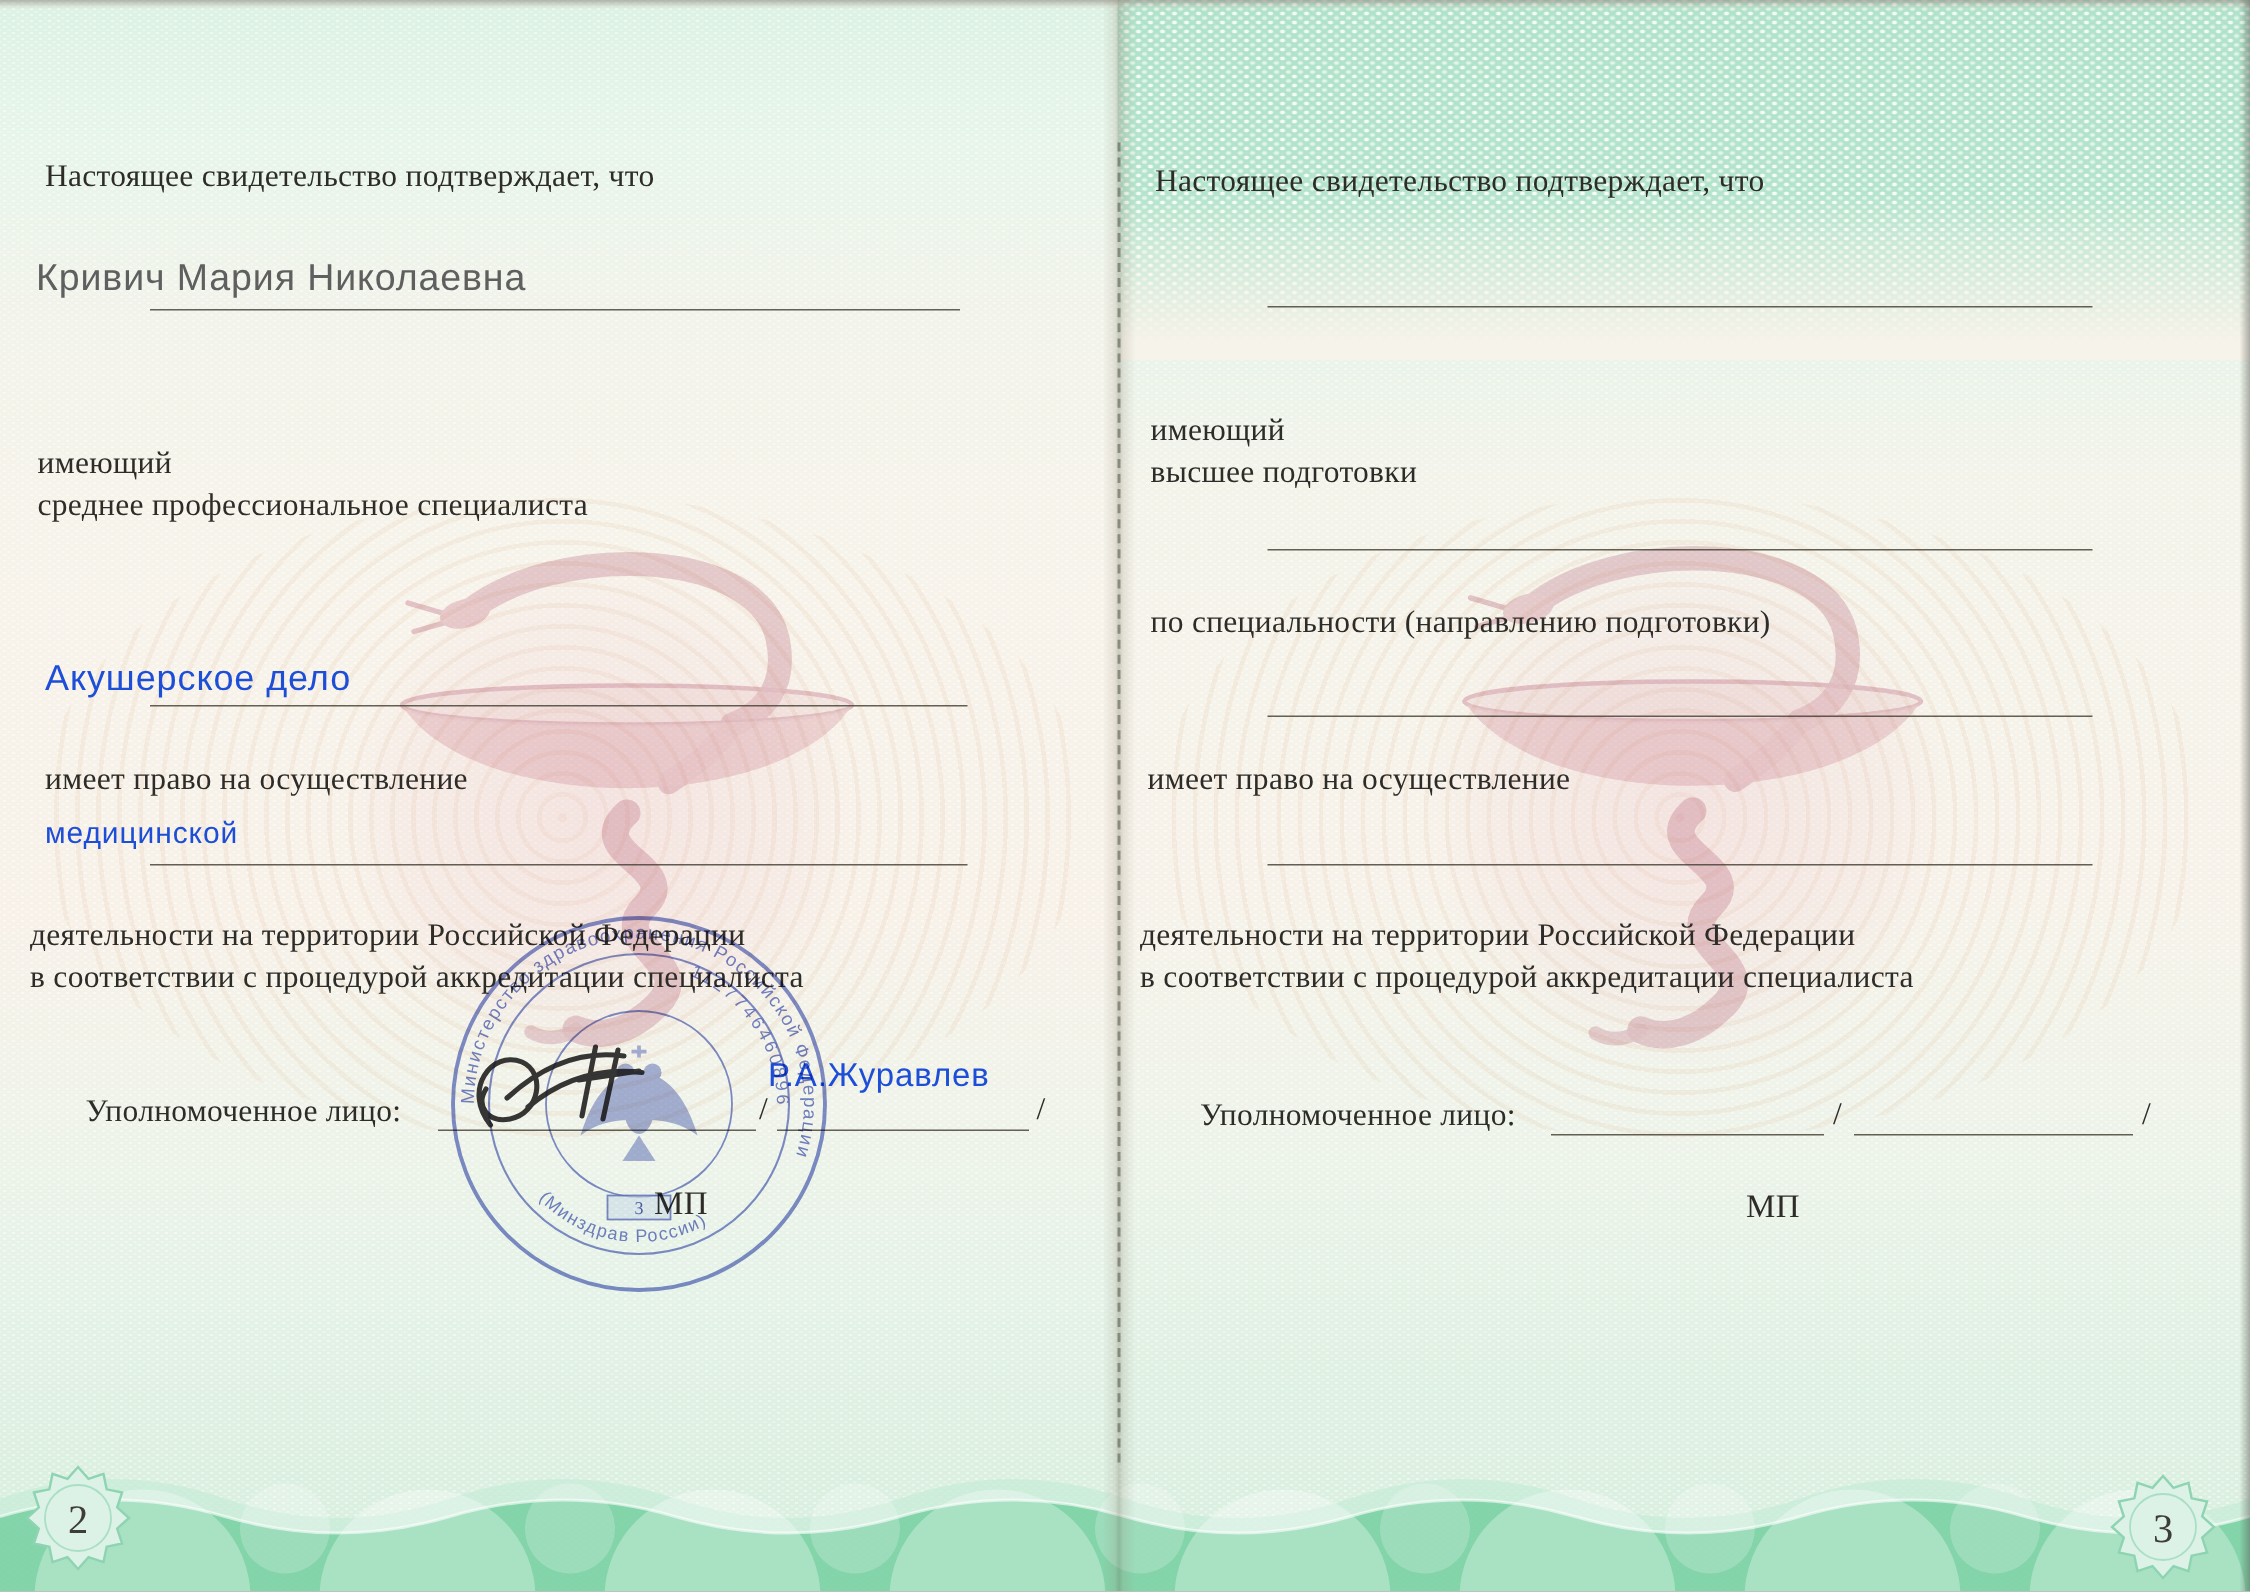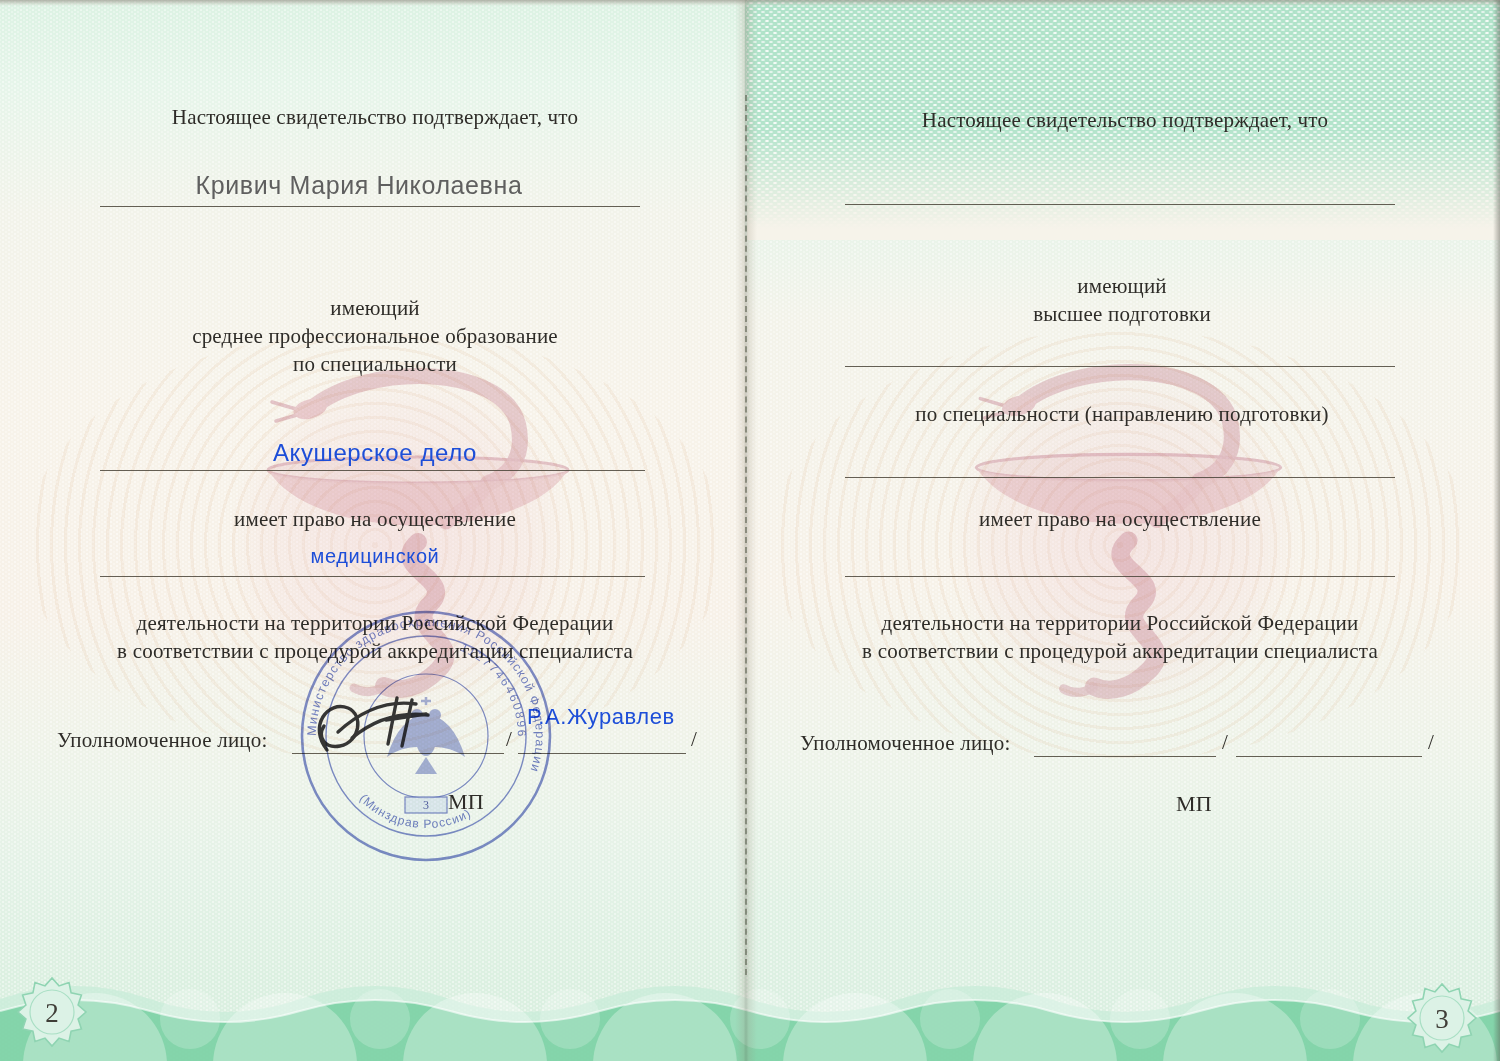--- a/index.html
+++ b/index.html
@@ -24,21 +24,21 @@
     background-image:radial-gradient(rgba(255,255,255,.95) 1.4px,rgba(255,255,255,0) 2px),
                      radial-gradient(rgba(255,255,255,.7) 1.4px,rgba(255,255,255,0) 2px);
     background-size:8px 6px,8px 6px;background-position:0 0,4px 3px;}
   .right-top-fade{position:absolute;left:747px;top:130px;width:753px;height:110px;pointer-events:none;
     background:linear-gradient(rgba(246,243,234,0),#f6f3ea 90%);}
   .rings{position:absolute;border-radius:50%;pointer-events:none;
     background:repeating-radial-gradient(circle at 50% 50%,rgba(210,156,104,.10) 0 3px,rgba(0,0,0,0) 3px 14px);}
   .pinkglow{position:absolute;border-radius:50%;pointer-events:none;
     background:radial-gradient(circle,rgba(236,192,202,.30),rgba(236,192,202,.12) 55%,rgba(236,192,202,0) 72%);}
   
-  .ctext{position:absolute;text-align:center;font:21px/1.32 "Liberation Serif",serif;color:#2e2c28;letter-spacing:.2px;}
+  .ctext{position:absolute;text-align:left;font:21px/1.32 "Liberation Serif",serif;color:#2e2c28;letter-spacing:.2px;}
   .typed{font-family:"Liberation Sans",sans-serif;color:#1d4ed8;letter-spacing:.6px;}
   .rule{position:absolute;height:0;border-bottom:1.4px solid rgba(74,68,56,.85);}
   .slash{position:absolute;font:21px "Liberation Serif",serif;color:#2e2c28;}
   
   .emblem{position:absolute;mix-blend-mode:multiply;opacity:.58;}
   .stamp{position:absolute;mix-blend-mode:multiply;opacity:.88;}
   .sig{position:absolute;}
   .gutter{position:absolute;left:735px;top:0;width:22px;height:1061px;pointer-events:none;
     background:linear-gradient(90deg,rgba(150,140,120,0) 0%,rgba(150,140,120,.20) 38%,rgba(105,100,84,.30) 50%,rgba(150,140,120,.20) 62%,rgba(150,140,120,0) 100%);}
   .stitch{position:absolute;left:745px;top:95px;height:880px;width:0;border-left:2px dashed rgba(70,75,58,.5);}
@@ -112,27 +112,26 @@
       <circle cx="1330" cy="58" r="30"></circle>
     </g>
     <path d="M0,50 Q75,28 150,50 T300,50 T450,50 T600,50 T750,50 T900,50 T1050,50 T1200,50 T1350,50 T1500,50" fill="none" stroke="rgba(255,255,255,.6)" stroke-width="2"></path>
   </svg>
 
   <div class="gutter"></div>
   <div class="stitch"></div>
 
   <div class="ctext" style="left:30px;top:104px;width:690px;">Настоящее свидетельство подтверждает, что</div>
 
-  <div class="ctext typed" style="left:14px;top:169px;width:690px;font-size:25px;color:#5f5f5f;">Кривич Мария Николаевна</div>
+  <div class="ctext typed" style="left:24px;top:169px;width:690px;font-size:25px;color:#5f5f5f;">Кривич Мария Николаевна</div>
   <div class="rule" style="left:100px;top:206px;width:540px;"></div>
 
   <div class="ctext" style="left:25px;top:294px;width:700px;line-height:28px;">
     <div>имеющий</div>
-    <div>среднее профессиональное образование</div>
-    <div>по специальности</div>
+    <div>среднее профессиональное специалиста</div>
   </div>
 
   <div class="ctext typed" style="left:30px;top:437px;width:690px;font-size:24px;">Акушерское дело</div>
   <div class="rule" style="left:100px;top:470px;width:545px;"></div>
 
   <div class="ctext" style="left:30px;top:506px;width:690px;">имеет право на осуществление</div>
 
   <div class="ctext typed" style="left:30px;top:543px;width:690px;font-size:20px;">медицинской</div>
   <div class="rule" style="left:100px;top:576px;width:545px;"></div>
 

